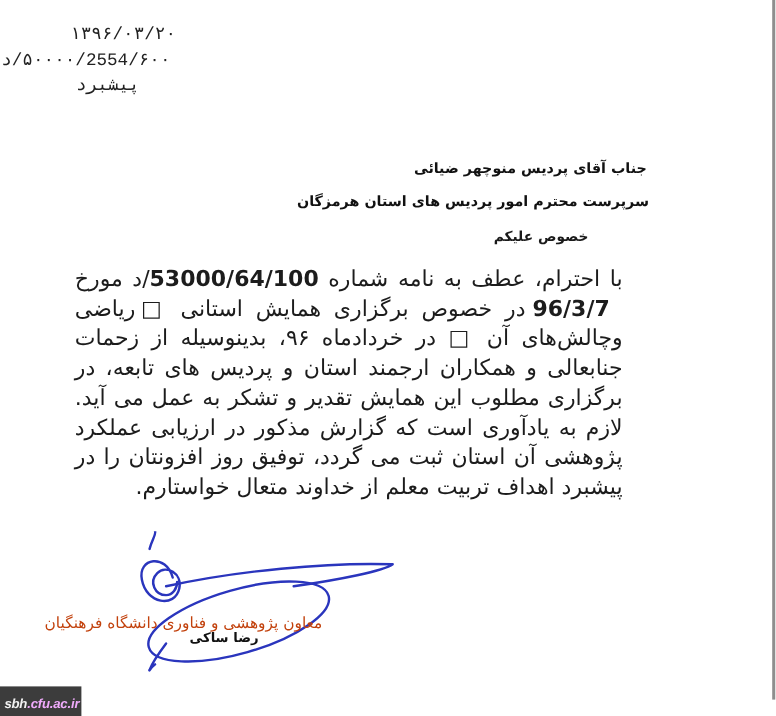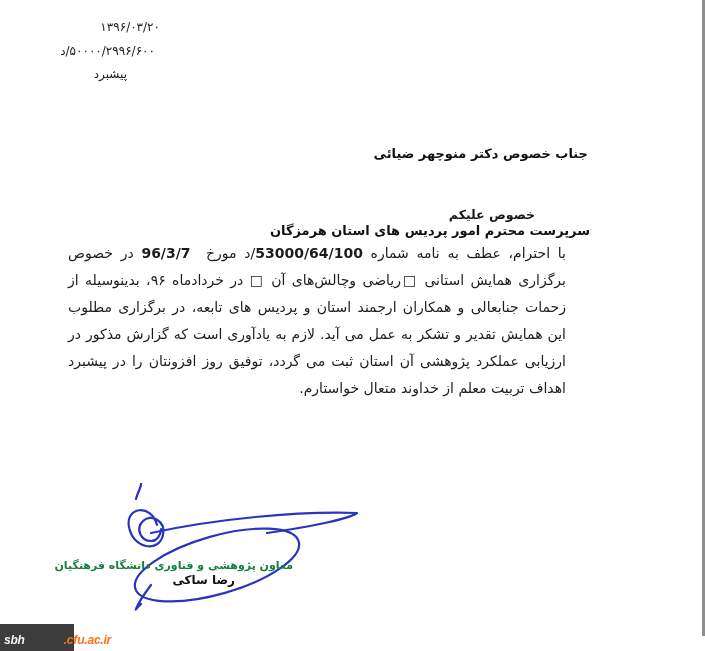--- a/index.html
+++ b/index.html
@@ -9,59 +9,59 @@
     font-family:"DejaVu Sans", sans-serif; color:#1a1a1a;
   }
   .abs { position:absolute; white-space:nowrap; }
   .rtl { direction:rtl; unicode-bidi:plaintext; }
   
   .scan-border-right {
     position:absolute; top:0; right:0; width:3px; height:636px;
     background:#7a7a7a; opacity:.85;
   }
   
-  .meta-line { font-size:12px; color:#222; }
+  .meta-line { font-size:16px; color:#222;font-family:Liberation Mono, monospace; }
   .meta-date   { top:20px;  right:545px; }
   .meta-number { top:44px;  right:550px; }
   .meta-attach { top:67px;  right:578px; }
   
   .addr { font-weight:bold; font-size:13px; color:#111; }
   .addr-name  { top:146px; right:117px; }
-  .addr-title { top:176px; right:115px;margin-top:47px; }
+  .addr-title { top:176px; right:115px; }
   .salutation { top:207px; right:170px; font-weight:bold; font-size:12.5px; }
   
   .letter-body {
     position:absolute; top:240px; left:68px; width:498px;
     direction:rtl; text-align:justify;
-    font-size:14px; line-height:27px; color:#1c1c1c;
+    font-size:20px; line-height:27px; color:#1c1c1c;
   }
   .letter-body b { font-weight:bold; }
   
   .sig-svg { position:absolute; left:105px; top:483px; width:290px; height:130px; }
   .sig-name  { top:541px; right:470px; font-weight:bold; font-size:12px;   color:#111;margin-top:32px; }
-  .sig-title { top:559px; right:412px; font-weight:bold; font-size:11px; color:#15803d; }
+  .sig-title { top:559px; right:412px; font-weight:normal; font-size:14px; color:#c2410c; }
   
   .watermark {
     position:absolute; left:0; top:624px; width:74px; height:32px;
     display:flex; align-items:center; padding-left:4px;
     font-style:italic; font-weight:bold; font-size:12px;
     font-family:"Liberation Sans", sans-serif;
     letter-spacing:-0.2px;
   }
 </style>
 </head>
 <body>
 
 <div class="scan-border-right"></div>
 
 <div class="abs rtl meta-line meta-date">۱۳۹۶/۰۳/۲۰</div>
-<div class="abs rtl meta-line meta-number">۵۰۰۰۰/۲۹۹۶/۶۰۰/د</div>
+<div class="abs rtl meta-line meta-number">۵۰۰۰۰/2554/۶۰۰/د</div>
 <div class="abs rtl meta-line meta-attach">پیشبرد</div>
 
-<div class="abs rtl addr addr-name">جناب خصوص دکتر منوچهر ضیائی</div>
+<div class="abs rtl addr addr-name">جناب آقای پردیس منوچهر ضیائی</div>
 <div class="abs rtl addr addr-title">سرپرست محترم امور پردیس های استان هرمزگان</div>
 <div class="abs rtl salutation">خصوص علیکم</div>
 
 <p class="letter-body"><span>با احترام، عطف به نامه شماره </span><b>53000/64/100</b><span>/د مورخ &nbsp;</span><b>96/3/7</b><span> در خصوص برگزاری همایش استانی □ریاضی وچالش‌های آن □ در خردادماه ۹۶، بدینوسیله از زحمات جنابعالی و همکاران ارجمند استان و پردیس های تابعه، در برگزاری مطلوب این همایش تقدیر و تشکر به عمل می آید. لازم به یادآوری است که گزارش مذکور در ارزیابی عملکرد پژوهشی آن استان ثبت می گردد، توفیق روز افزونتان را در پیشبرد اهداف تربیت معلم از خداوند متعال خواستارم.</span></p>
 
 <svg class="sig-svg" viewBox="0 0 290 130" aria-hidden="true">
   <g fill="none" stroke-width="2.2" stroke-linecap="round" stroke-linejoin="round">
 
     <path d="M31,16 C33,8 37,3 36,0" stroke="#2a35bd"></path>
 
@@ -73,14 +73,14 @@
 
     <path d="M46,102 C40,110 34,118 31,126 C30,128 32,124 36,121" stroke="#2a35bd"></path>
   </g>
 </svg>
 
 <div class="abs rtl sig-name">رضا ساکی</div>
 <div class="abs rtl sig-title">معاون پژوهشی و فناوری دانشگاه فرهنگیان</div>
 
 <div class="watermark" style="background-color: rgb(60, 60, 60);">
   <span style="color: rgb(242, 242, 242);">sbh</span>
-    <span style="color: #f97316; padding-left: 39px;">.cfu.ac.ir</span>
+    <span style="color: #f0abfc;">.cfu.ac.ir</span>
 </div>
 
 </body></html>

